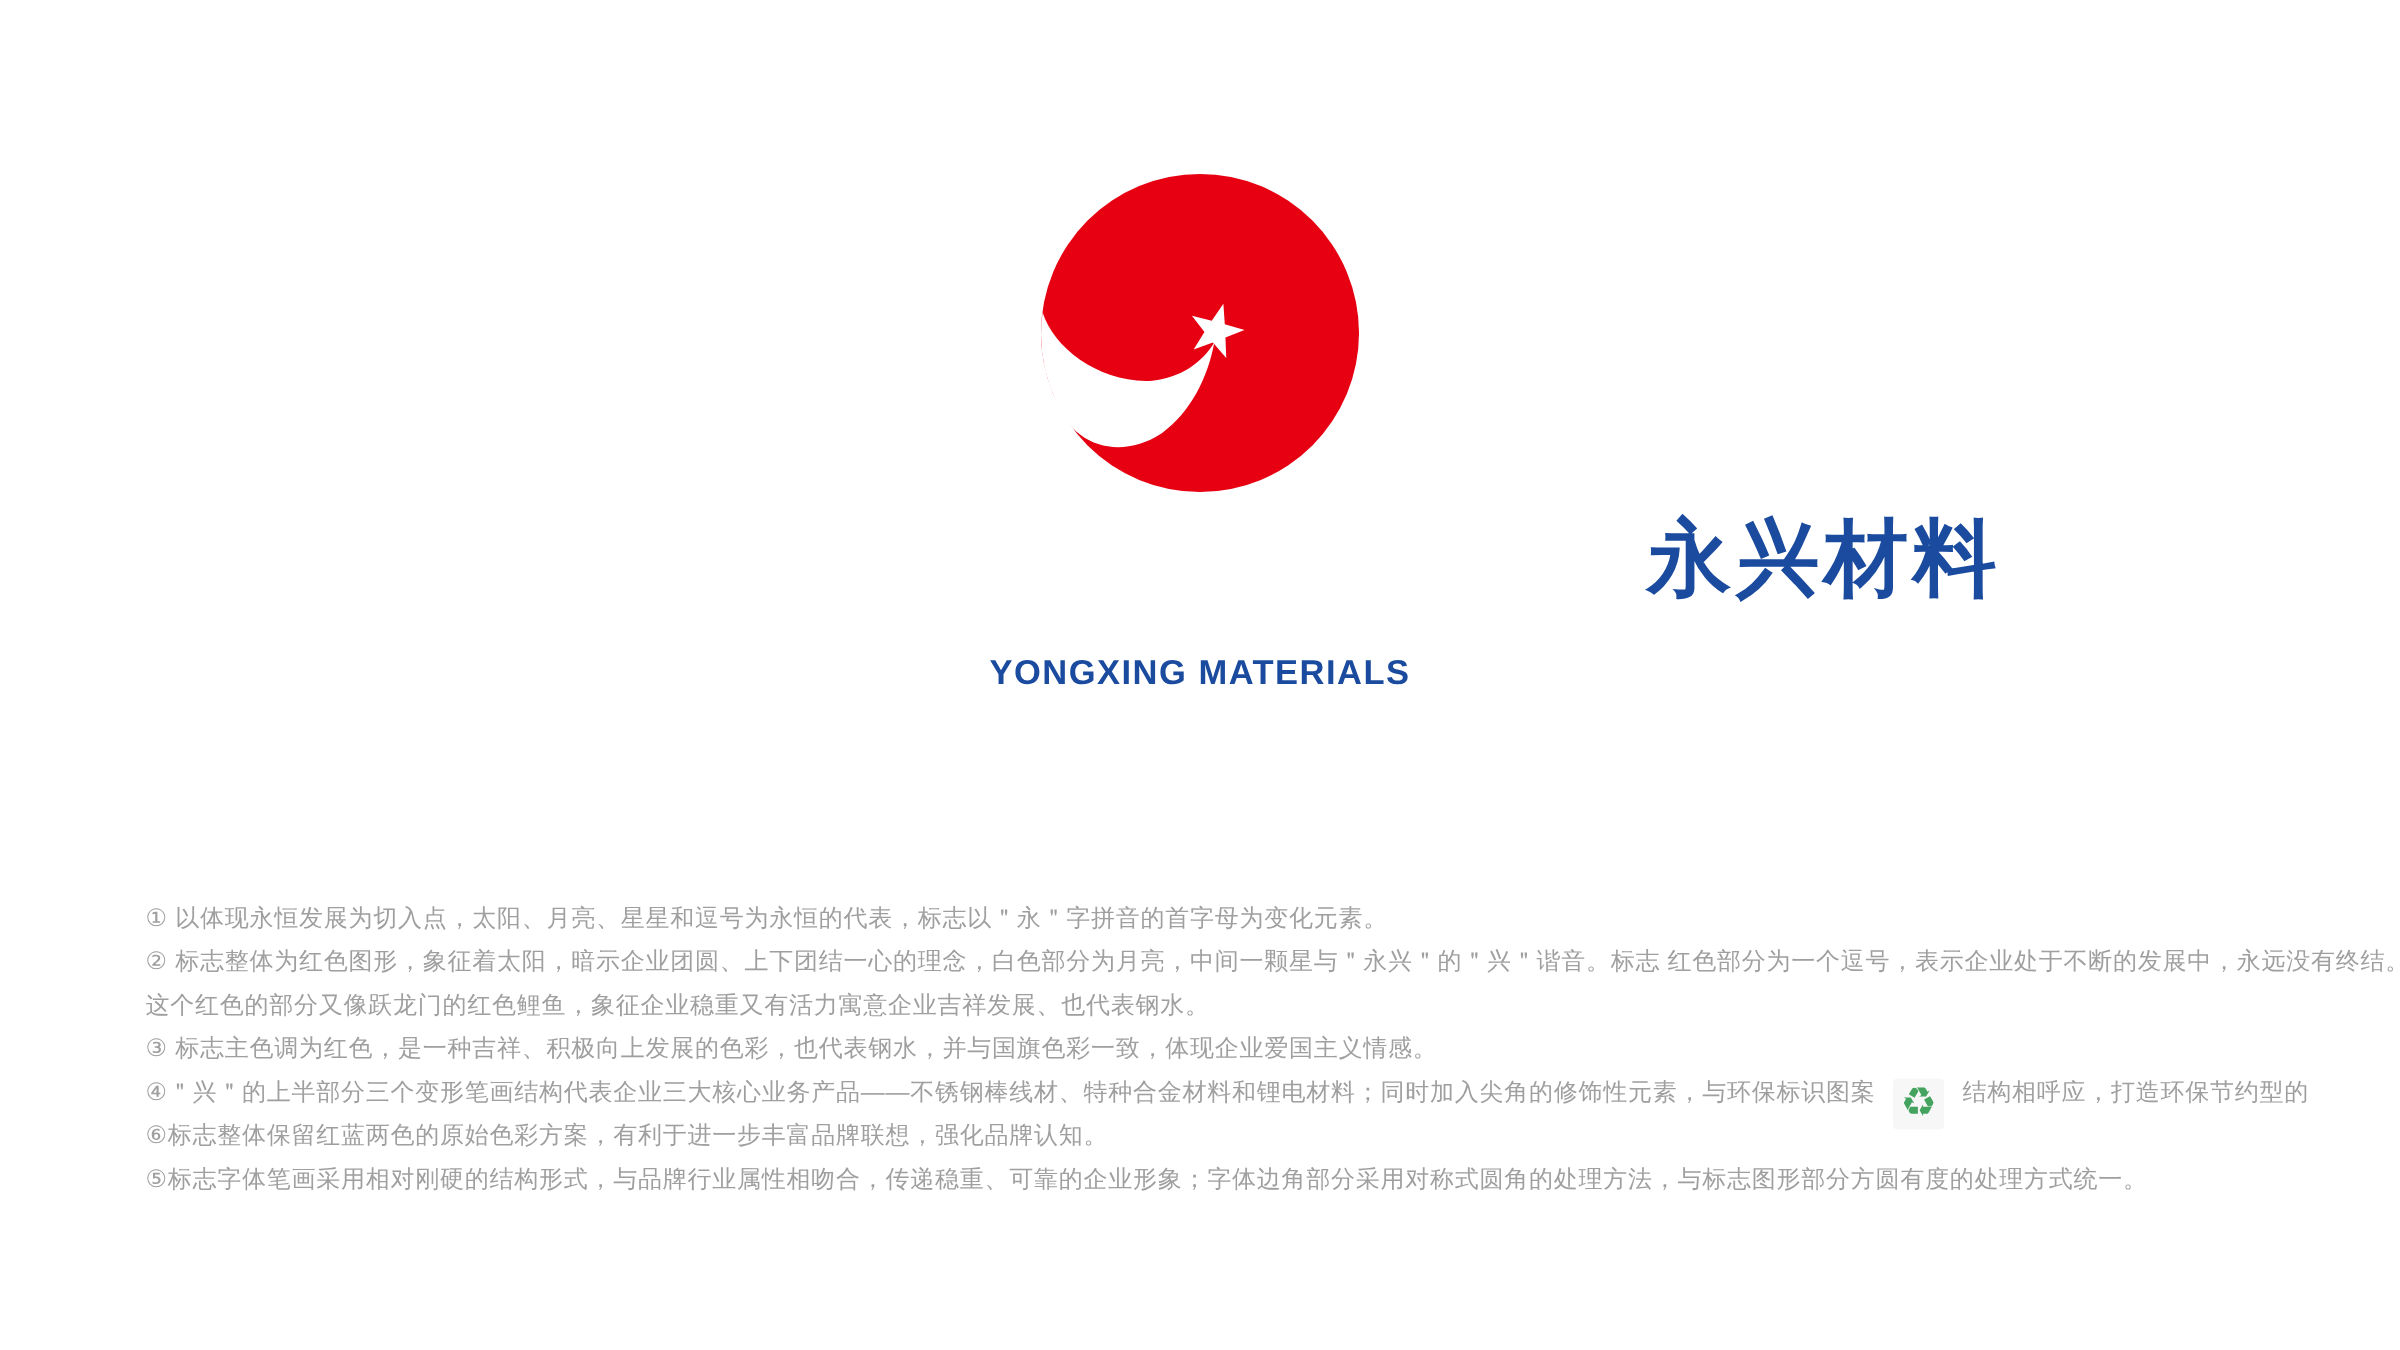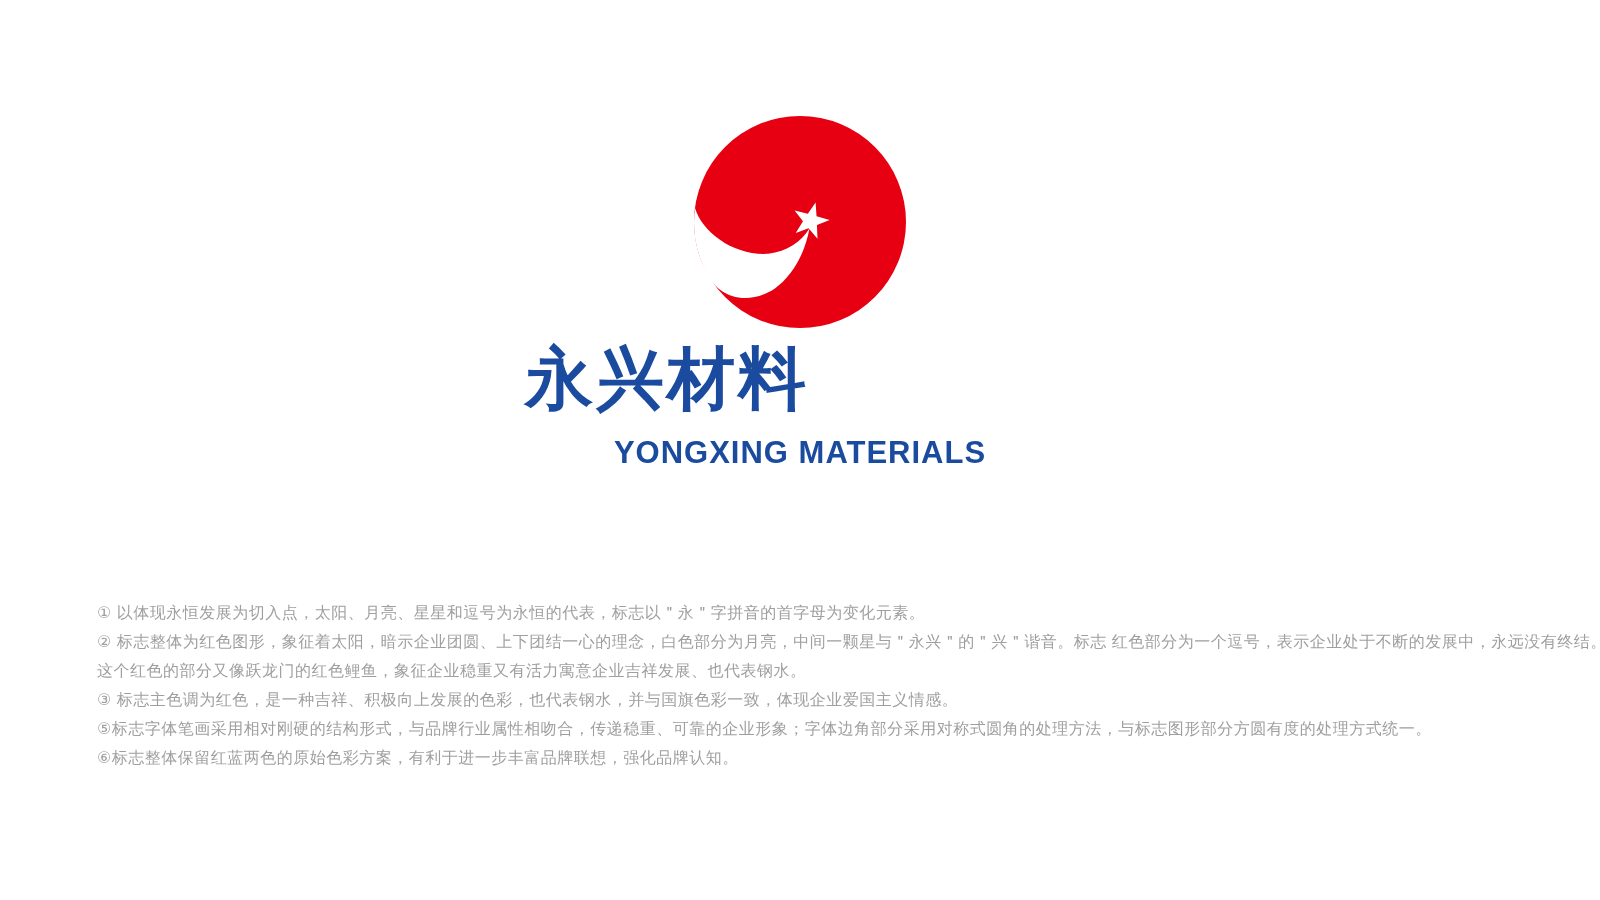--- a/index.html
+++ b/index.html
@@ -2,27 +2,27 @@
 <html><head>
 <meta charset="utf-8">
 <style>
   html,body{margin:0;padding:0;background:#ffffff;}
   .canvas{
     position:relative;width:1600px;height:900px;background:#ffffff;overflow:hidden;
     font-family:"Liberation Sans","DejaVu Sans",sans-serif;
   }
   .logo-mark{position:absolute;left:694px;top:116px;width:212px;height:212px;}
   .cn-name{
-    position:absolute;left:0;top:344px;width:1334px;text-align:center;
-    font-size:68px;font-weight:bold;letter-spacing:3px;color:#1b4b9e;line-height:1.0;
+    position:absolute;left:0;top:344px;width:1334px;text-align:right;
+    font-size:56px;font-weight:bold;letter-spacing:3px;color:#1b4b9e;line-height:1.0;
     white-space:nowrap;
   }
   .en-name{
     position:absolute;left:0;top:437px;width:1600px;text-align:center;
-    font-size:31px;font-weight:bold;letter-spacing:1px;color:#1b4b9e;line-height:1.0;
+    font-size:23px;font-weight:bold;letter-spacing:1px;color:#1b4b9e;line-height:1.0;
     white-space:nowrap;
   }
   .description{
     position:absolute;left:97px;top:598px;width:1480px;
     font-size:16px;color:#9f9f9f;letter-spacing:0.5px;
   }
   .description .line{height:29px;line-height:29px;white-space:nowrap;}
   .recycle-badge{
     display:inline-block;width:34px;height:34px;margin:0 12px;vertical-align:-11px;
     background:#f7f7f7;border-radius:3px;text-align:center;line-height:34px;
@@ -46,17 +46,20 @@
   </svg>
 
   <div class="cn-name">永兴材料</div>
   <div class="en-name">YONGXING MATERIALS</div>
 
   <div class="description">
     <div class="line">① 以体现永恒发展为切入点，太阳、月亮、星星和逗号为永恒的代表，标志以＂永＂字拼音的首字母为变化元素。</div>
     <div class="line">② 标志整体为红色图形，象征着太阳，暗示企业团圆、上下团结一心的理念，白色部分为月亮，中间一颗星与＂永兴＂的＂兴＂谐音。标志 红色部分为一个逗号，表示企业处于不断的发展中，永远没有终结。</div>
     <div class="line">这个红色的部分又像跃龙门的红色鲤鱼，象征企业稳重又有活力寓意企业吉祥发展、也代表钢水。</div>
     <div class="line">③ 标志主色调为红色，是一种吉祥、积极向上发展的色彩，也代表钢水，并与国旗色彩一致，体现企业爱国主义情感。</div>
+    <div class="line">
+      <span>④＂兴＂的上半部分三个变形笔画结构代表企业三大核心业务产品——不锈钢棒线材、特种合金材料和锂电材料；同时加入尖角的修饰性元素，与环保标识图案</span><span class="recycle-badge">♻</span><span>结构相呼应，打造环保节约型的</span>
+    </div>
+    <div class="line">⑥标志整体保留红蓝两色的原始色彩方案，有利于进一步丰富品牌联想，强化品牌认知。</div>
     <div class="line">⑤标志字体笔画采用相对刚硬的结构形式，与品牌行业属性相吻合，传递稳重、可靠的企业形象；字体边角部分采用对称式圆角的处理方法，与标志图形部分方圆有度的处理方式统一。</div>
-    <div class="line">⑥标志整体保留红蓝两色的原始色彩方案，有利于进一步丰富品牌联想，强化品牌认知。</div>
   </div>
 
 </div>
 
 </body></html>

